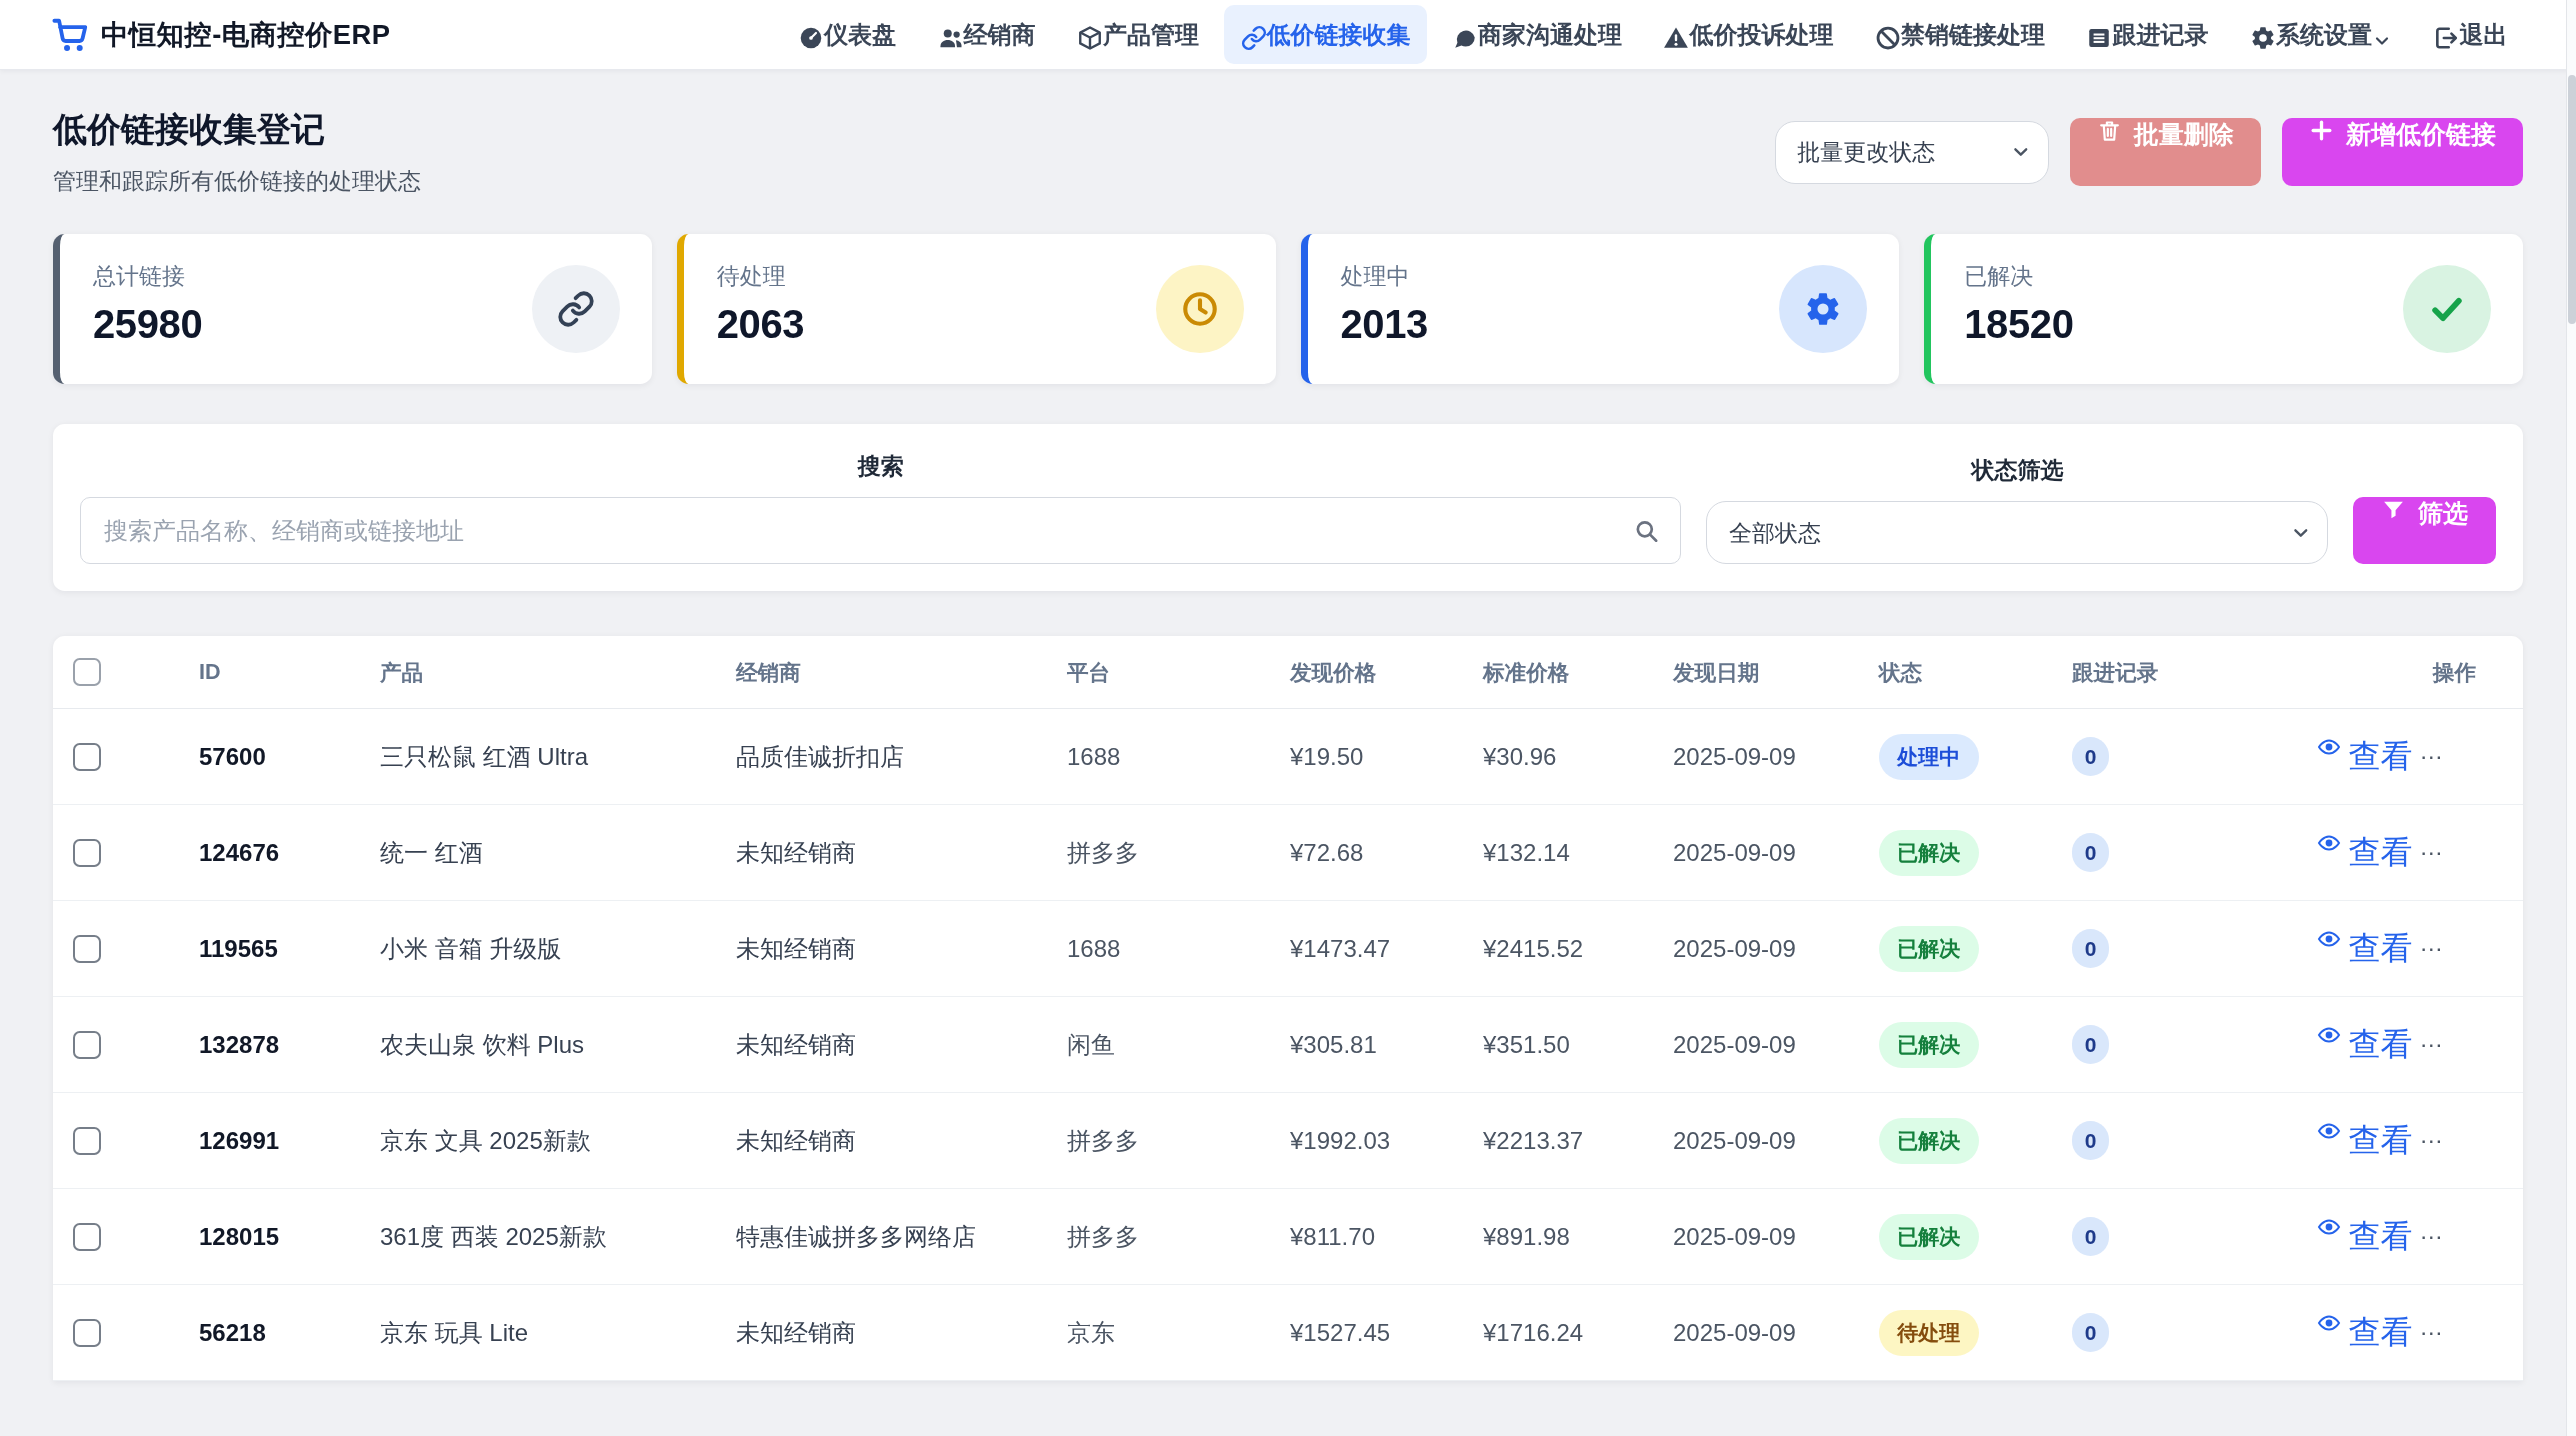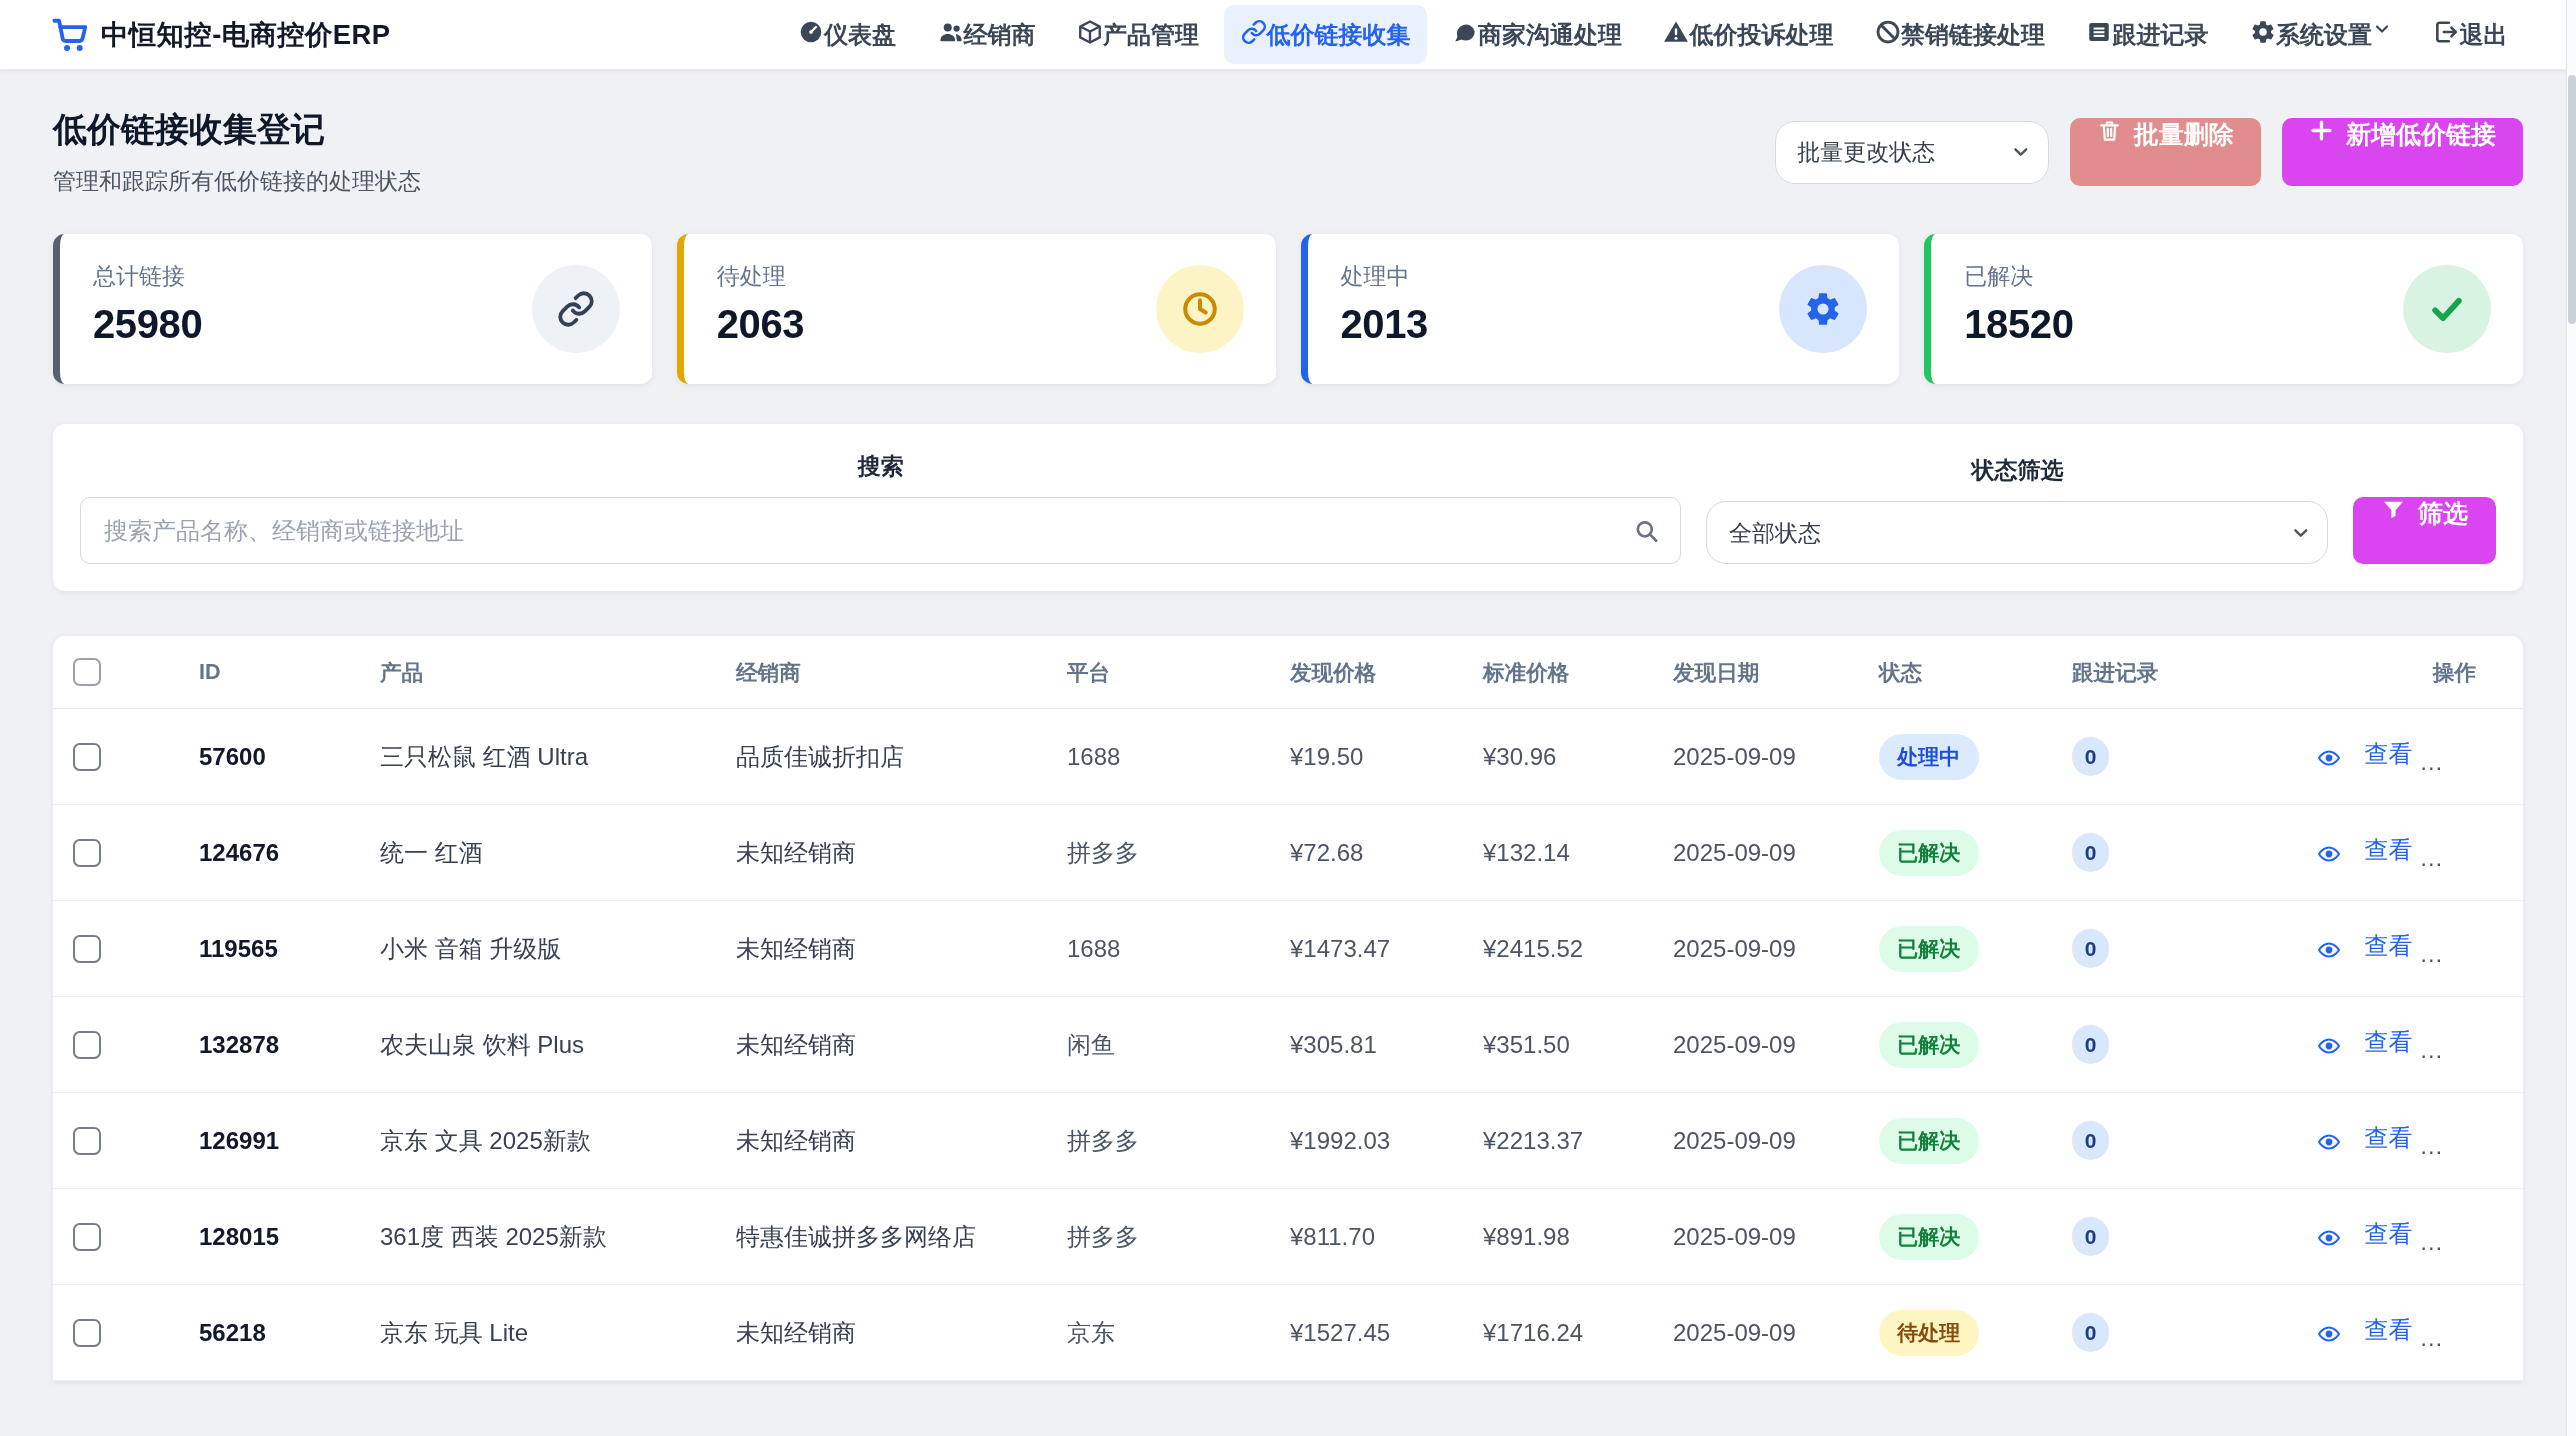--- a/index.html
+++ b/index.html
@@ -6,21 +6,21 @@
   html,body { width:2576px; height:1437px; overflow:hidden; background:#f0f1f4;
     font-family:"Liberation Sans","DejaVu Sans",sans-serif; color:#1f2937; }
 
   
   .navbar { height:70px; background:#fff; display:flex; align-items:center;
     padding:0 52px; border-bottom:0.8px solid #e7e9ee; box-shadow:0 1.7px 5px rgba(15,23,42,.05); }
   .brand { display:flex; align-items:center; gap:11px; }
   .brand svg { width:38px; height:38px; color:#2563eb; }
   .brand-name { font-size:27.4px; font-weight:700; color:#111827; letter-spacing:0.4px; }
   .nav-list { list-style:none; display:flex; align-items:center; gap:8.3px; margin-left:auto; }
-  .nav-item { display:flex; align-items:flex-start; padding:13.3px 16.6px; border-radius:10px;
+  .nav-item { display:flex; align-items:flex-end; padding:13.3px 16.6px; border-radius:10px;
     font-size:24px; font-weight:600; color:#3b4657; cursor:pointer; white-space:nowrap; }
   .nav-item svg.nav-ic { width:26px; height:26px; }
   .nav-item.active { background:#e9f1fe; color:#2563eb; }
   .nav-caret { width:20px; height:20px; display:none; }
   .nav-item.has-caret .nav-caret { display:inline-block; }
 
   
   .page { padding:0 53px; }
   .page-head { margin-top:37px; display:flex; align-items:center; justify-content:space-between; }
   .page-title { font-size:34px; font-weight:800; color:#0f172a; }
@@ -84,21 +84,21 @@
   .cb { appearance:none; -webkit-appearance:none; width:28px; height:28px; border:2.5px solid #767e89;
     border-radius:6.7px; background:#fff; cursor:pointer; display:block; }
   th .cb { border-color:#9aa1ab; }
   .badge { display:inline-block; padding:9.1px 18.3px; border-radius:831px; font-size:21px; font-weight:700; }
   .st-processing { background:#dbeafe; color:#1d4ed8; }
   .st-resolved { background:#dcfce7; color:#15803d; }
   .st-pending { background:#fdf6c3; color:#854d0e; }
   .pill { display:inline-block; min-width:37px; text-align:center; padding:7.5px 12.5px; border-radius:831px;
     background:#d9e7fb; color:#1e3a8a; font-size:21px; font-weight:600; }
   .td-actions { text-align:right; padding-right:33px; }
-  .act { display:inline-flex; align-items:flex-end; gap:24px; font-size:24px; font-weight:500;
+  .act { display:inline-flex; align-items:flex-start; gap:8px; font-size:32px; font-weight:500;
     text-decoration:none; cursor:pointer; margin-left:21.6px; }
   .act svg { width:24px; height:24px; }
   .act-view { color:#2563eb; } .act-edit { color:#16a34a; }
 
   
   .scrollbar { position:fixed; top:0; right:0; width:10px; height:1437px; background:#fafbfc;
     border-left:0.8px solid #e3e5e9; }
   .scroll-thumb { position:absolute; top:75px; left:0.8px; width:8.3px; height:249px;
     background:#ccd1d8; border-radius:4.2px; }
   .hidden-defs { position:absolute; width:0; height:0; overflow:hidden; }

